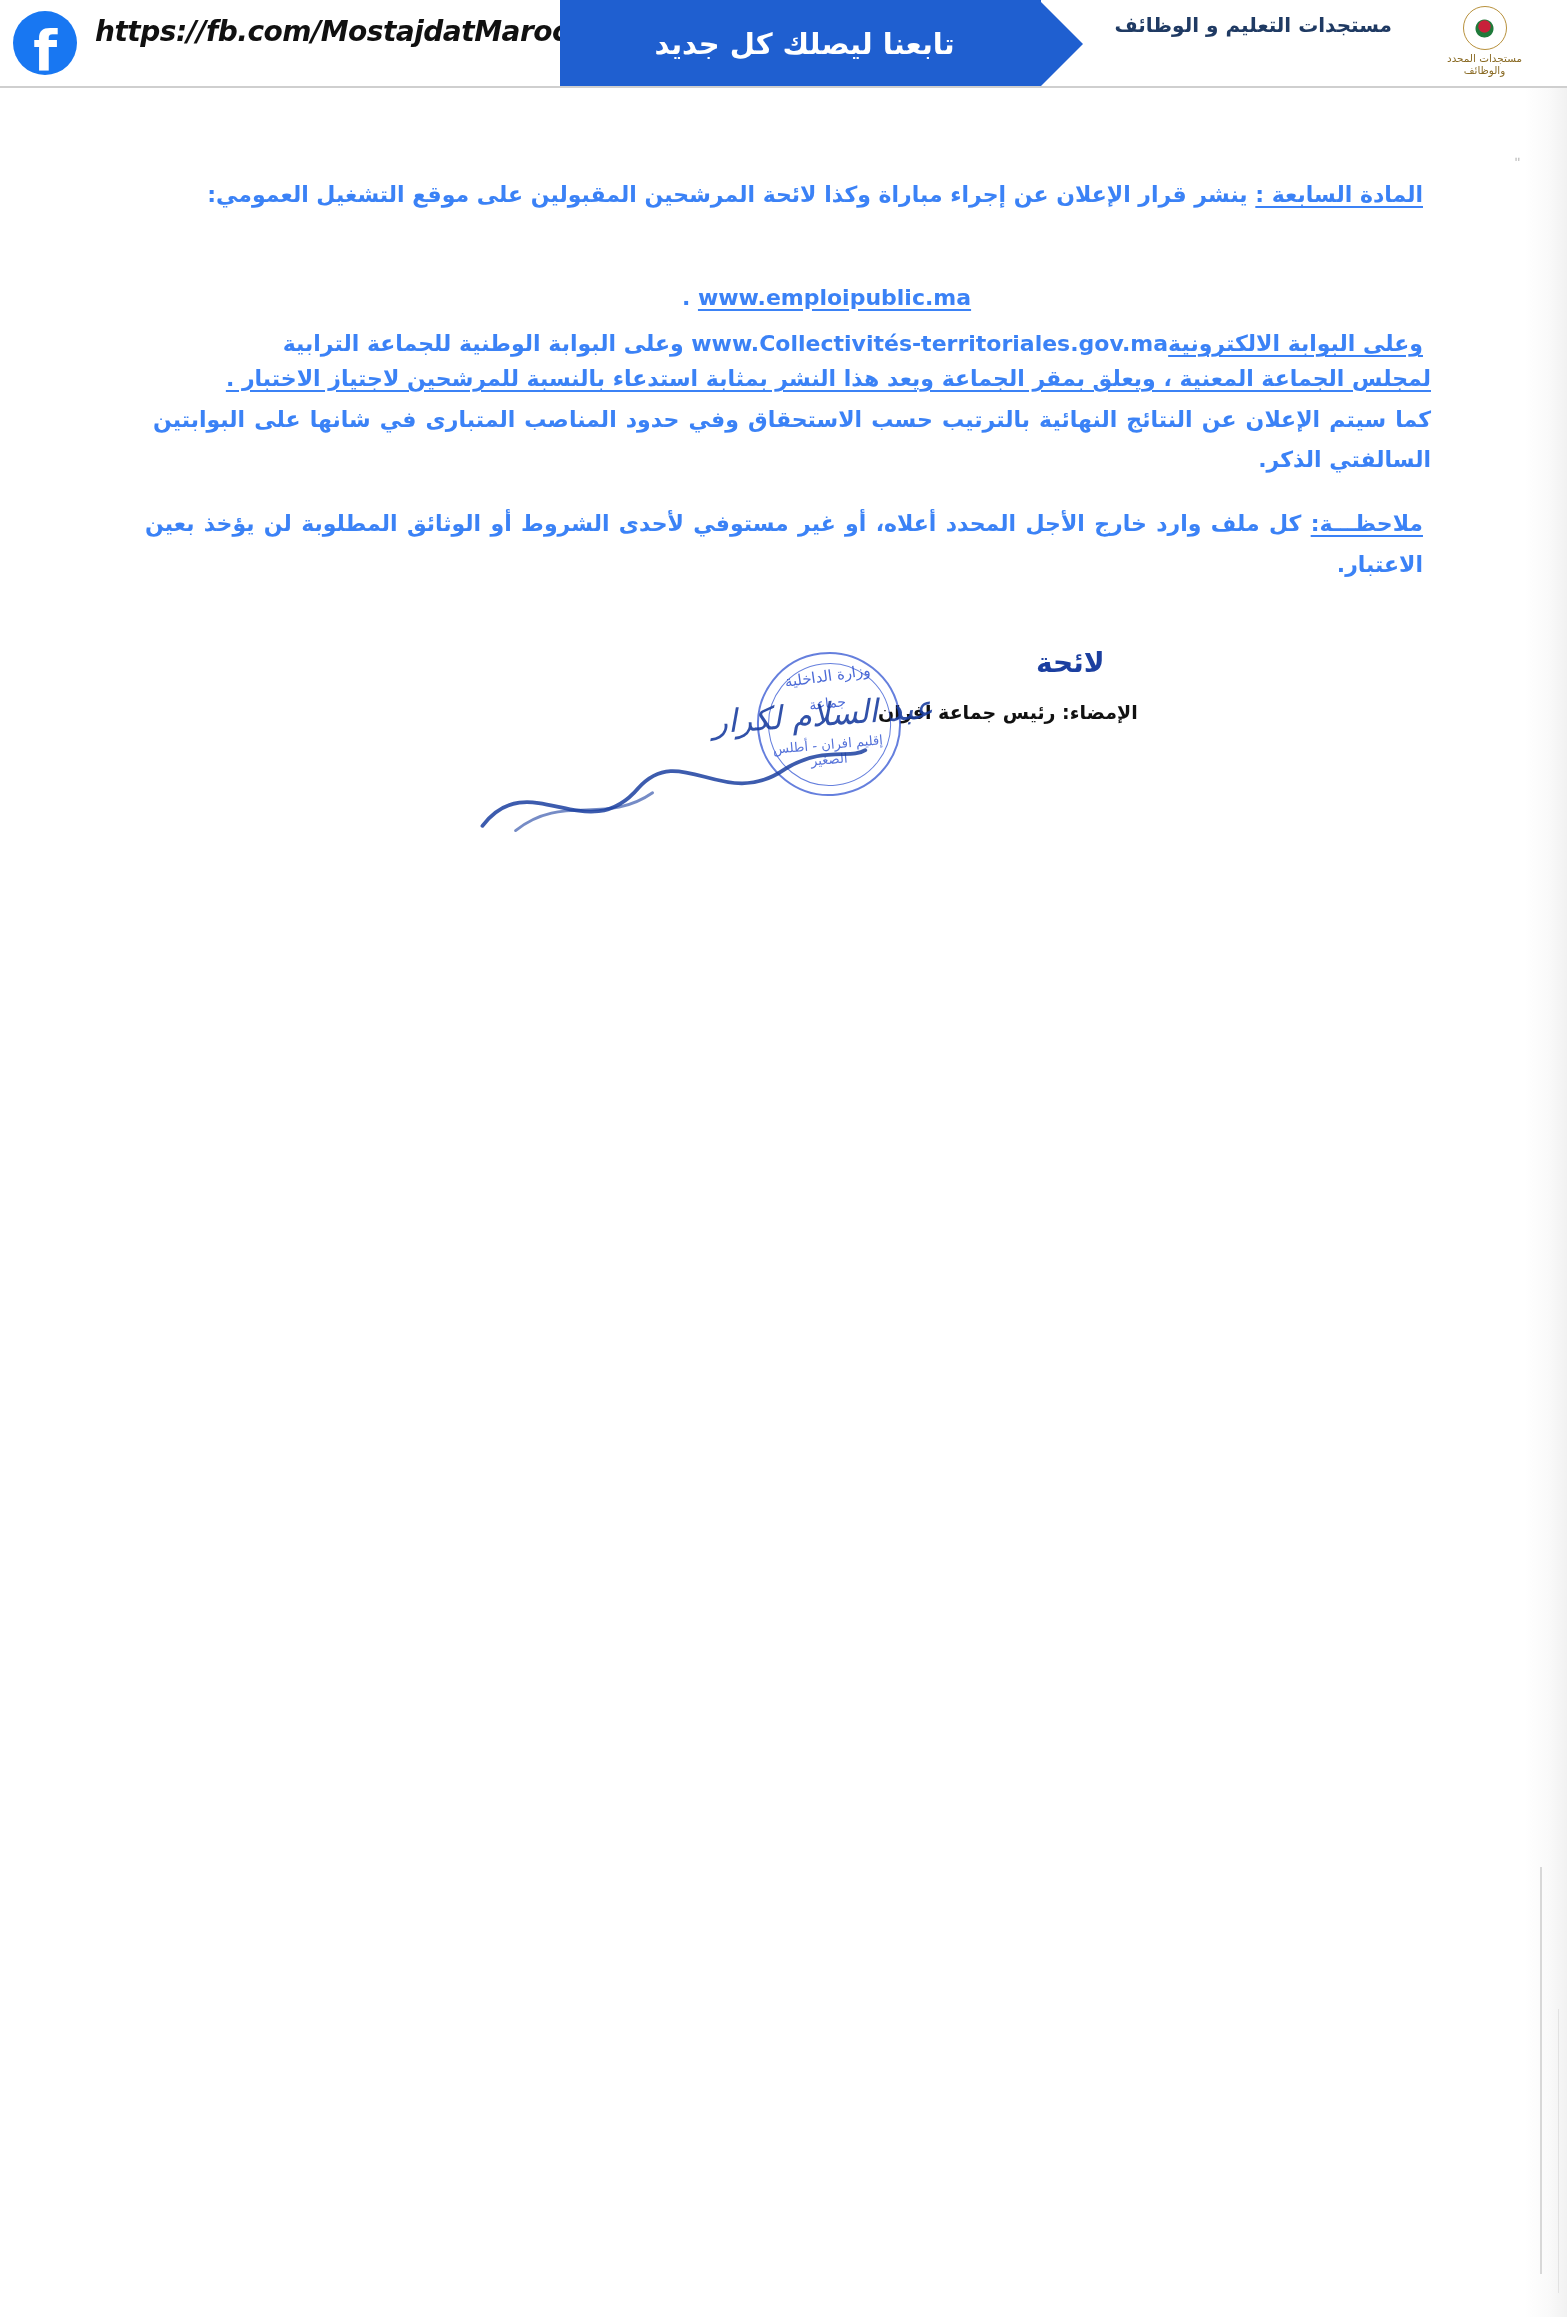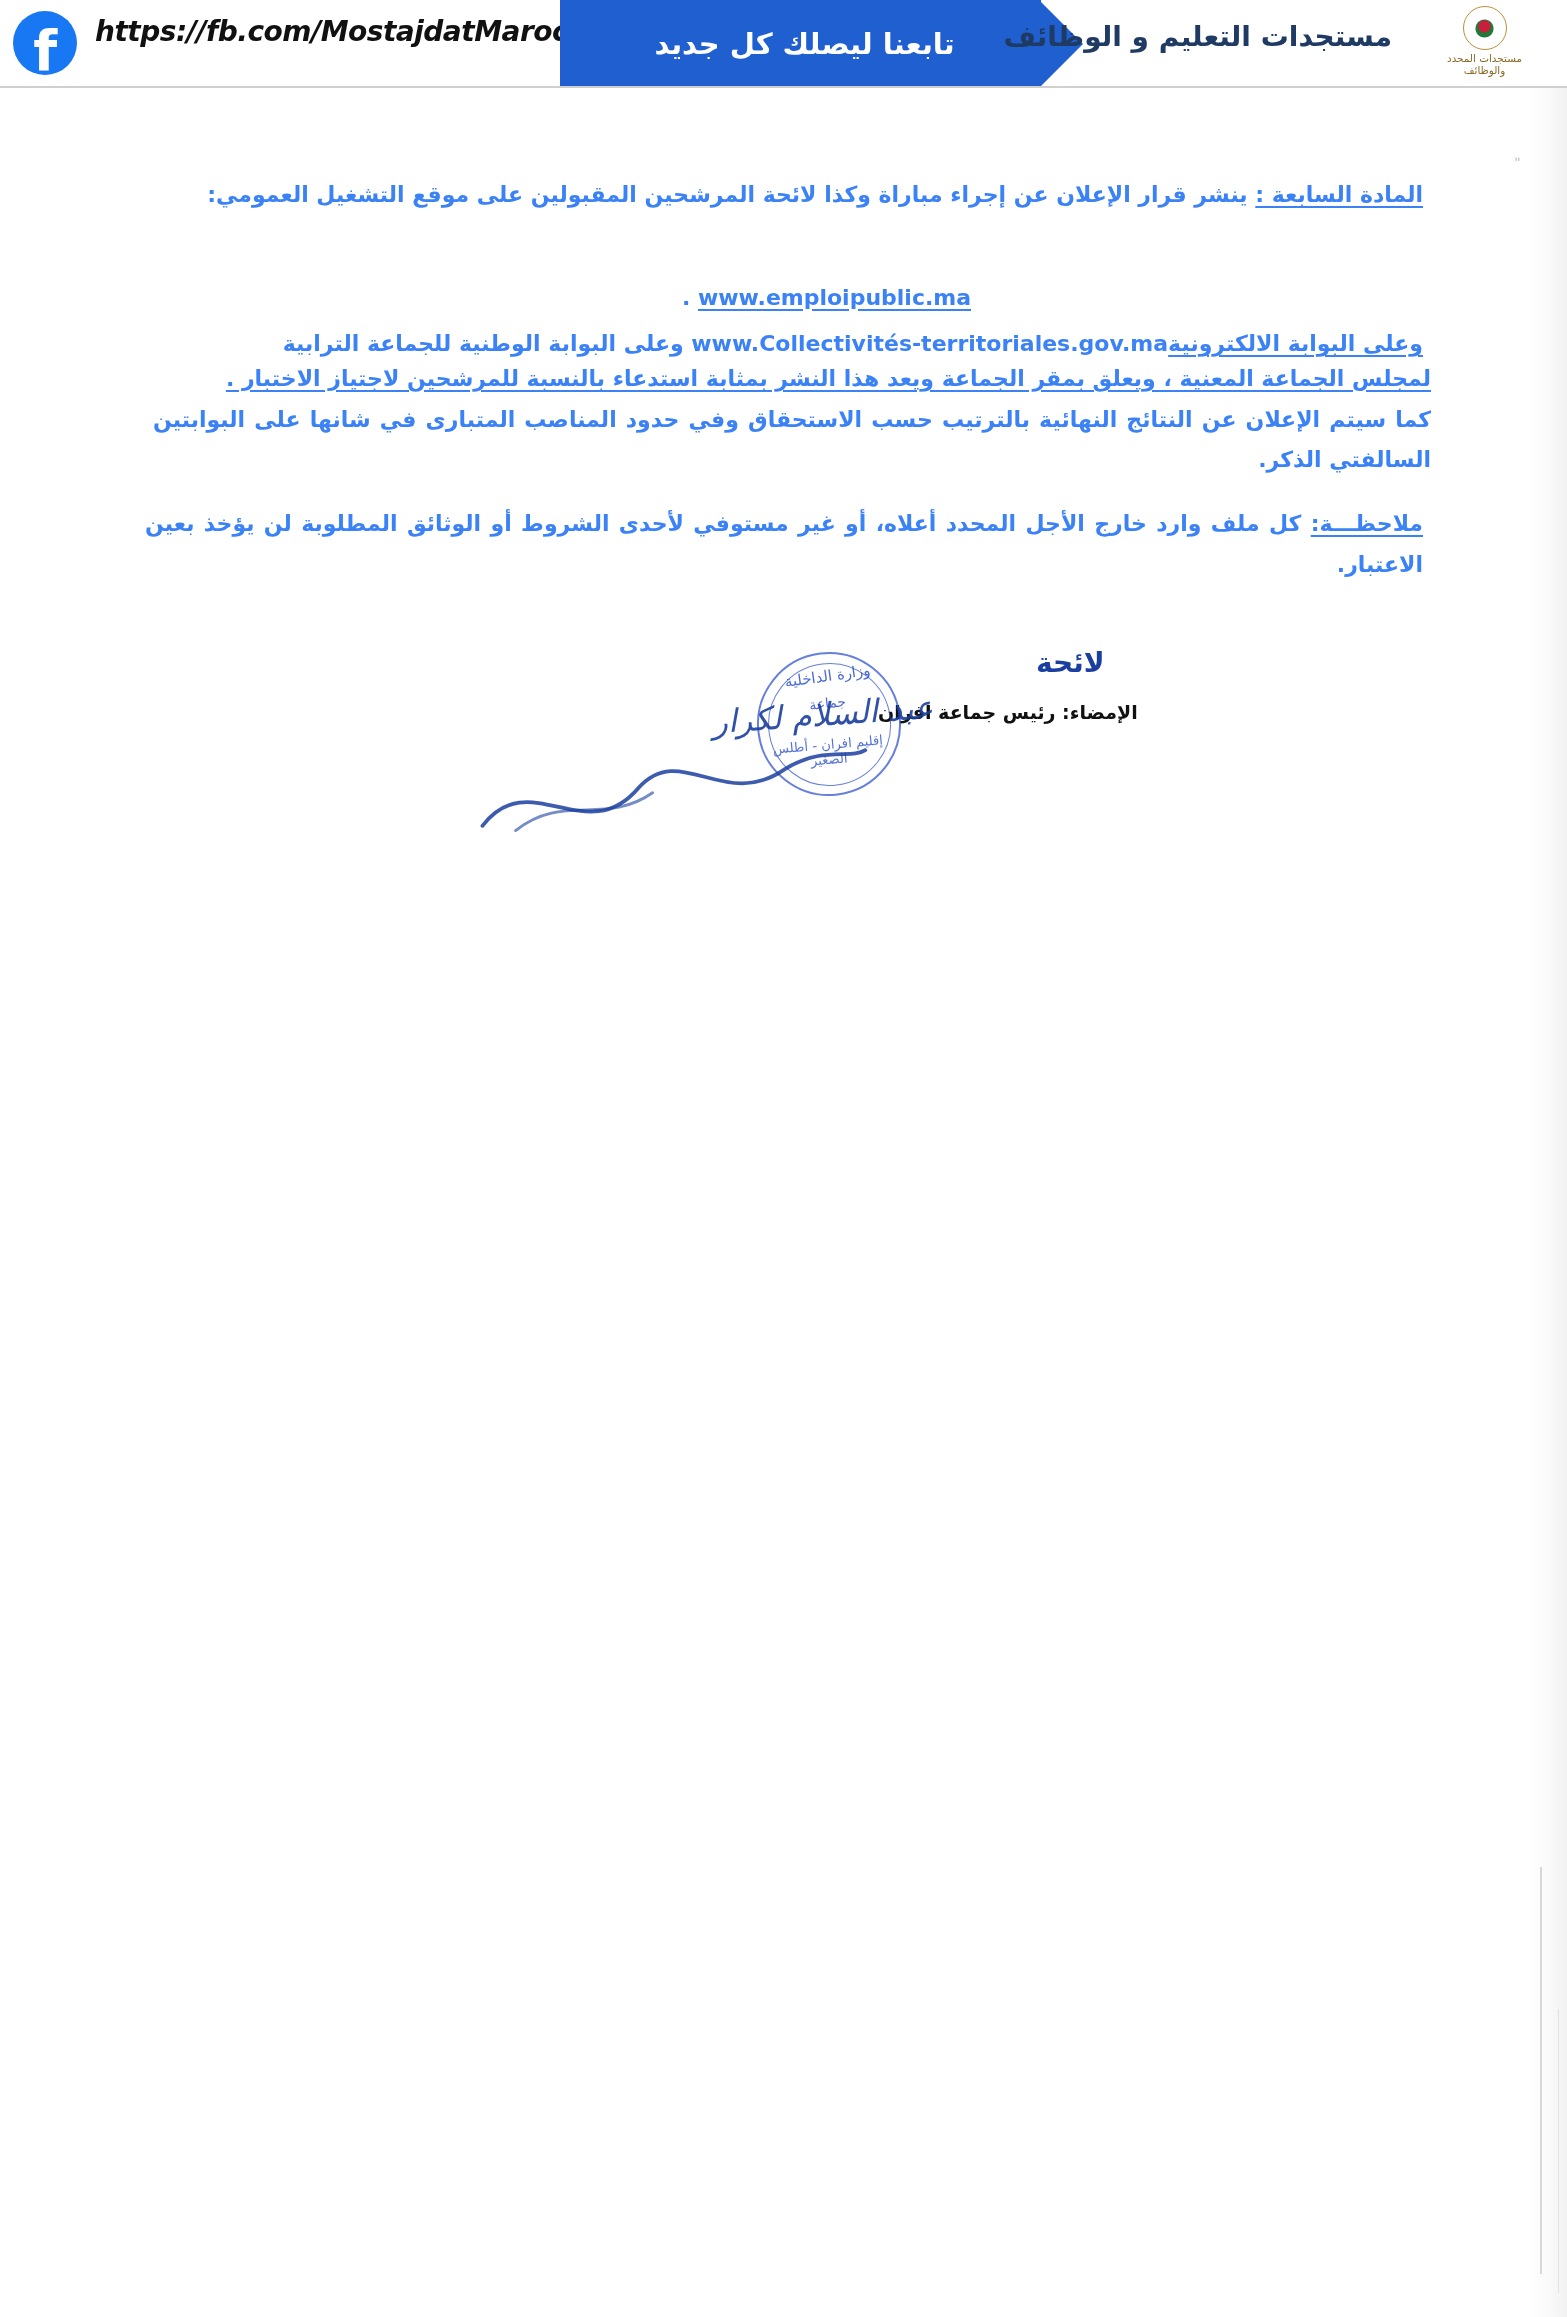--- a/index.html
+++ b/index.html
@@ -93,24 +93,24 @@
     font-weight: bold;
     font-size: 29px;
     direction: rtl;
     white-space: nowrap;
     position: relative;
     z-index: 2;
   }
   .banner-title {
     position: absolute;
     right: 175px;
-    top: 20px;
-    font-family: "DejaVu Sans", sans-serif;
-    font-weight: bold;
-    font-size: 28px;
+    top: 13px;
+    font-family: "DejaVu Sans", sans-serif;
+    font-weight: bold;
+    font-size: 20px;
     color: #1f3a63;
     direction: rtl;
     white-space: nowrap;
   }
   .banner-seal {
     position: absolute;
     right: 26.5px;
     top: 5.7px;
     width: 112px;
     height: 79px;

